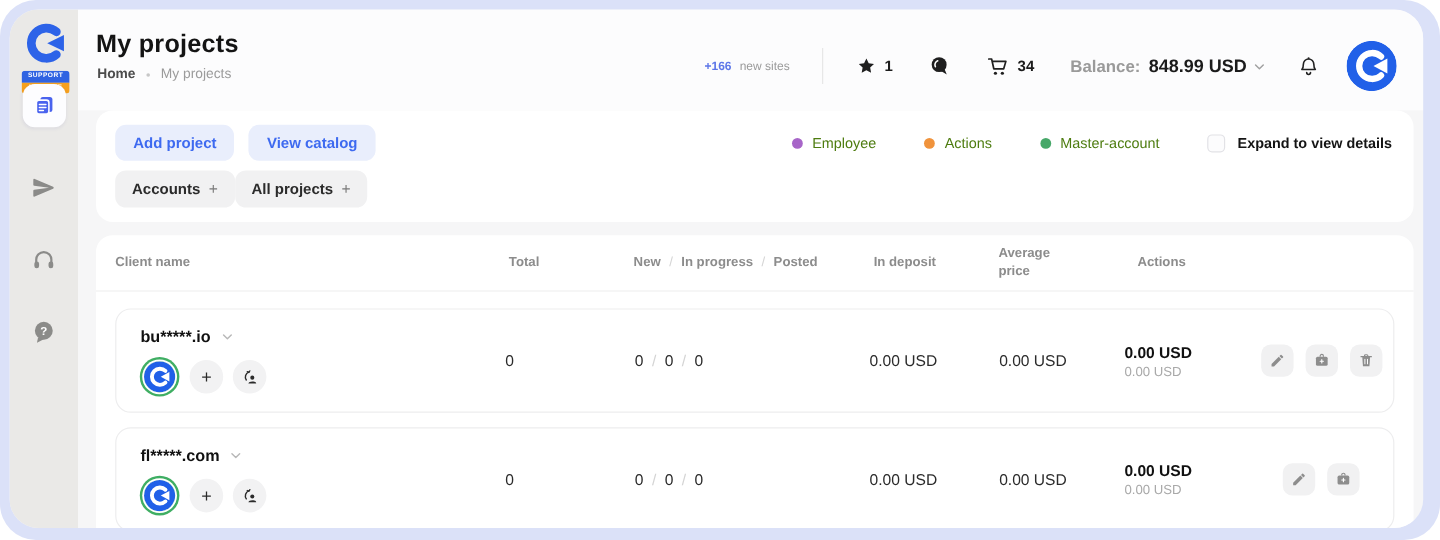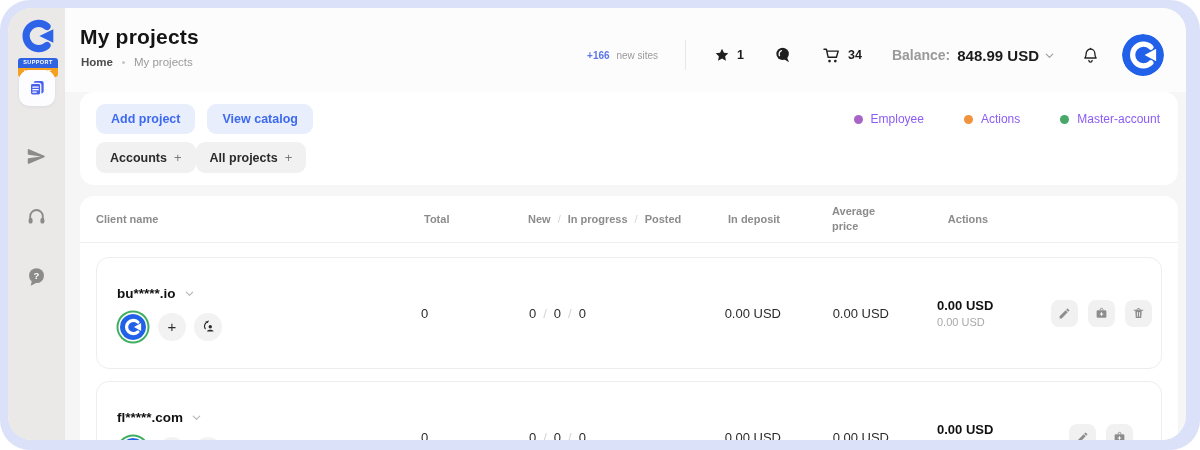--- a/index.html
+++ b/index.html
@@ -41,39 +41,39 @@
 
   
   .card { position:absolute; left:72px; width:1098px; background:#ffffff; border-radius:14px; }
   .toolbar { top:84px; height:93px; }
   .btn-row { position:absolute; left:16px; top:12px; display:flex; gap:12px; }
   .btn-soft { border:none; background:#e9eefc; color:#3e6af0; font-family:inherit; font-size:12.5px; font-weight:bold; padding:8px 15px; border-radius:9px; cursor:pointer; }
   .chip-row { position:absolute; left:16px; top:50px; display:flex; }
   .chip { border:none; background:#f1f1f2; color:#2b2b2b; font-family:inherit; font-size:12.5px; font-weight:bold; padding:8px 14px; border-radius:9px; cursor:pointer; display:flex; align-items:center; gap:7px; }
   .chip-plus { color:#7a7a7a; font-weight:normal; font-size:13px; }
   .legend-row { position:absolute; right:18px; top:12px; height:30px; display:flex; align-items:center; gap:40px; }
-  .legend-item { display:flex; align-items:center; gap:8px; font-size:12px; color:#8b5cf6; }
+  .legend-item { display:flex; align-items:center; gap:8px; font-size:12px; color:#4d7c0f; }
   .dot { width:9px; height:9px; border-radius:50%; background:#999; }
   .expand { display:flex; align-items:center; gap:10px; cursor:pointer; }
   .checkbox { width:15px; height:15px; border:1.5px solid #e2e2e6; border-radius:4px; background:#fcfcfd; }
   .expand-label { font-size:12px; font-weight:bold; color:#141414; }
 
   
   .tablecard { top:188px; height:260px; border-bottom-left-radius:0; border-bottom-right-radius:0; }
   .thead { display:grid; grid-template-columns:328px 96px 172px 88px 108px 160px 1fr; padding:0 16px; height:47px; align-items:center; border-bottom:1px solid #f0f0f0; font-size:11px; font-weight:bold; color:#8c8c8c; }
   .hc-status { padding-left:8px; }
   .hc-deposit, .hc-avg { justify-self:end; text-align:right; }
   .hc-avg { justify-self:stretch; text-align:left; padding-left:52px; }
   .hc-spent { padding-left:48px; line-height:1.4; }
   .hc-avg { line-height:1.4; }
   .hc-actions { justify-self:center; }
   .sep { color:#d4d4d4; font-weight:normal; margin:0 7px; }
 
   .rows { padding:14px 16px 0 16px; }
-  .row-card { border:1px solid #ededee; border-radius:13px; height:112px; margin-bottom:12px; display:grid; grid-template-columns:304px 100px 172px 88px 108px 160px 1fr; align-items:center; padding:0 8px 0 20px; background:#fff; }
+  .row-card { border:1px solid #ededee; border-radius:13px; height:87px; margin-bottom:12px; display:grid; grid-template-columns:304px 100px 172px 88px 108px 160px 1fr; align-items:center; padding:0 8px 0 20px; background:#fff; }
   .c-name { display:flex; flex-direction:column; gap:9px; }
   .name-line { display:flex; align-items:center; gap:8px; cursor:pointer; }
   .pname { font-size:13.5px; font-weight:bold; color:#111; }
   .avatar-line { display:flex; align-items:center; gap:8px; }
   .row-avatar { width:26px; height:26px; border-radius:50%; overflow:hidden; box-shadow:0 0 0 1.5px #fff, 0 0 0 3.5px #3fae63; margin:3px 4px 0 3px; cursor:pointer; }
   .circle-btn { width:28px; height:28px; border-radius:50%; border:none; background:#f2f2f3; color:#2b2b2b; font-size:15px; display:flex; align-items:center; justify-content:center; cursor:pointer; margin-top:3px; font-family:inherit; }
   .cell { font-size:13px; color:#2b2b2b; }
   .c-status { padding-left:8px; }
   .rc-deposit, .rc-avg { justify-self:end; text-align:right; }
   .rc-spent { padding-left:48px; }
@@ -209,20 +209,24 @@
           <span>Employee</span>
         </div>
         <div class="legend-item">
           <span class="dot" style="background: rgb(240, 147, 60);"></span>
           <span>Actions</span>
         </div>
         <div class="legend-item">
           <span class="dot" style="background: rgb(71, 168, 105);"></span>
           <span>Master-account</span>
         </div>
+        <label class="expand">
+          <span class="checkbox"></span>
+          <span class="expand-label">Expand to view details</span>
+        </label>
       </div>
     </div>
 
     <div class="card tablecard">
       <div class="thead">
         <div>Client name</div>
         <div>Total</div>
         <div class="hc-status">
           <span>New</span><span class="sep">/</span><span>In progress</span><span class="sep">/</span><span>Posted</span>
         </div>

